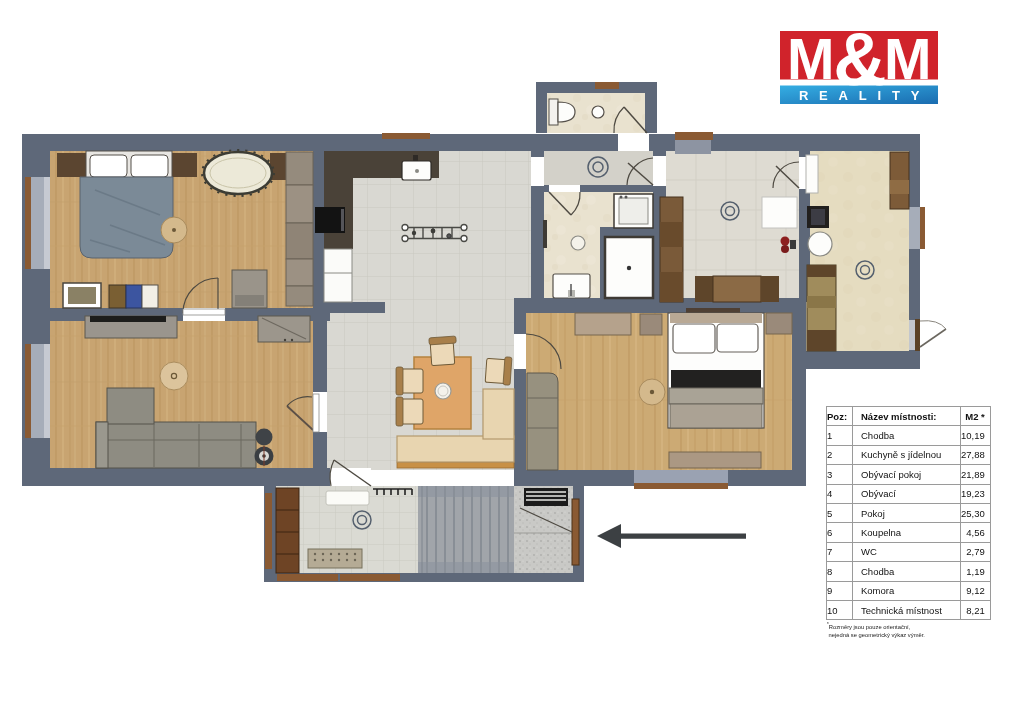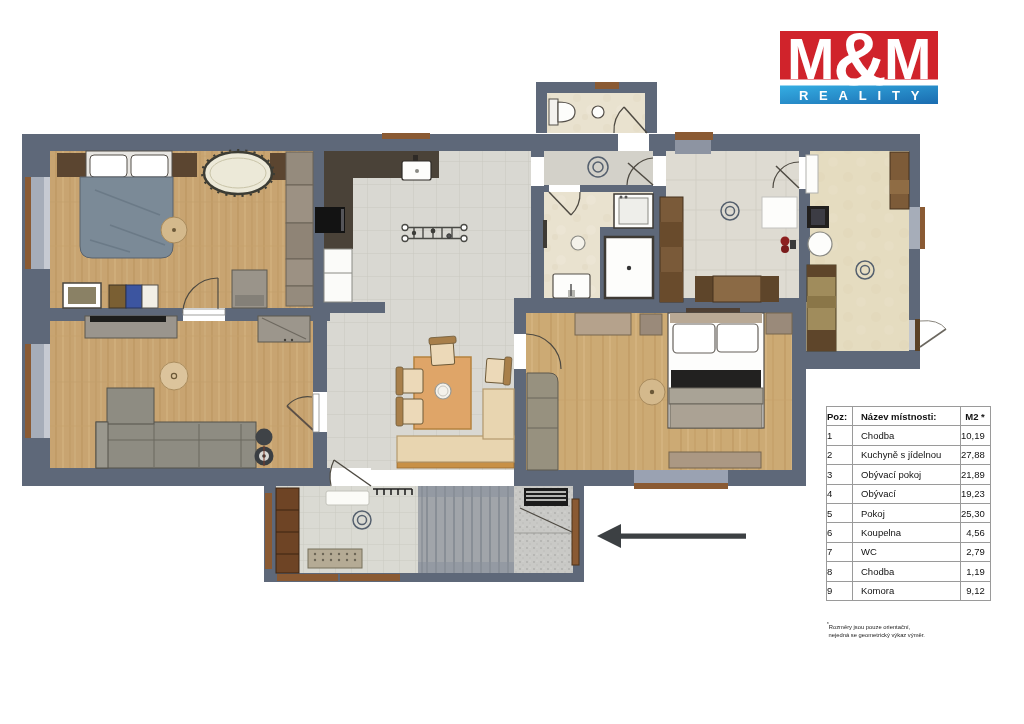--- a/index.html
+++ b/index.html
@@ -435,16 +435,21 @@
 <tr>
           <td class="c">8</td>
           <td class="n">Chodba</td>
           <td class="r">1,19</td>
         </tr>
 <tr>
           <td class="c">9</td>
           <td class="n">Komora</td>
           <td class="r">9,12</td>
         </tr>
+<tr>
+          <td class="c">10</td>
+          <td class="n">Technická místnost</td>
+          <td class="r">8,21</td>
+        </tr>
 </tbody>
     </table>
 <div id="note"><sup>*</sup>Rozměry jsou pouze orientační,<br>&nbsp;nejedná se geometrický výkaz výměr.</div>
 </div>
 
 </body></html>

